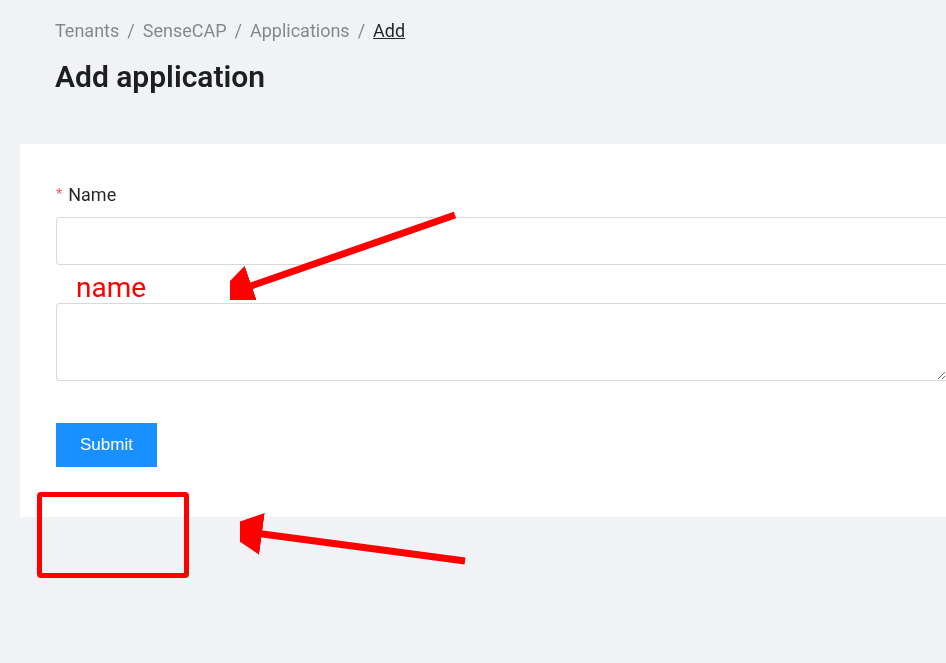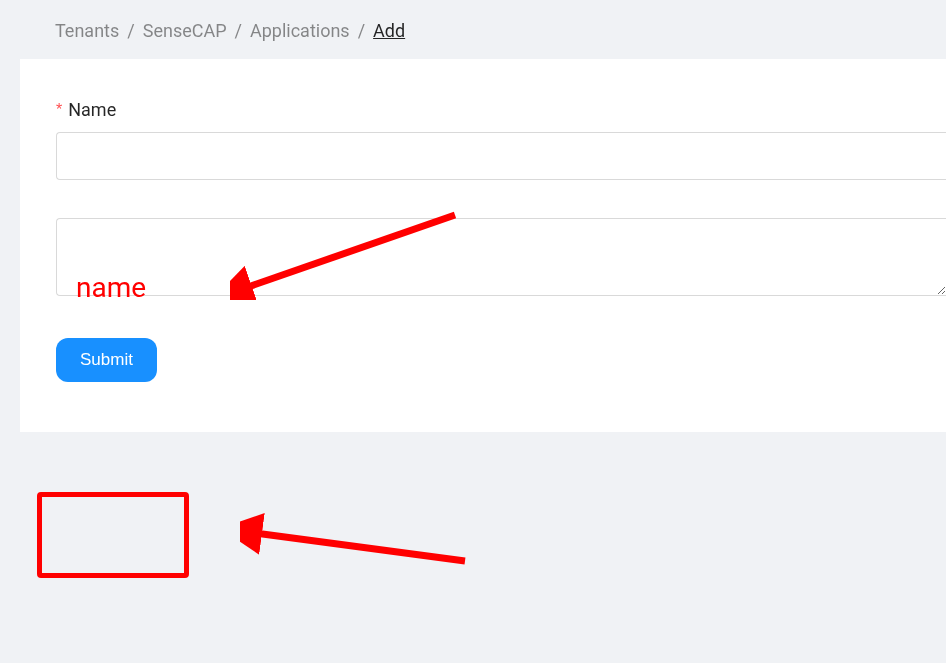--- a/index.html
+++ b/index.html
@@ -90,21 +90,21 @@
       resize: vertical;
       font-family: inherit;
       border-right: none;
       border-top-right-radius: 0;
       border-bottom-right-radius: 0;
     }
     .submit-button {
       background: #1890ff;
       color: #fff;
       border: none;
-      border-radius: 12px;
+      border-radius: 0;
       height: 44px;
       padding: 0 24px;
       font-size: 17px;
       cursor: pointer;
     }
     
     .annotation-name {
       position: absolute;
       color: #ff0000;
       font-size: 28px;
@@ -142,20 +142,21 @@
 <div class="header-area">
   <div class="breadcrumb">
     <span class="breadcrumb-link">Tenants</span>
     <span class="breadcrumb-sep">/</span>
     <span class="breadcrumb-link">SenseCAP</span>
     <span class="breadcrumb-sep">/</span>
     <span class="breadcrumb-link">Applications</span>
     <span class="breadcrumb-sep">/</span>
     <span class="breadcrumb-current">Add</span>
   </div>
+  <h1 class="page-title">Add application</h1>
 </div>
 
 <div class="card">
   <div class="form-item">
     <div class="form-label">
       <span class="required-mark">*</span>
       <span>Name</span>
     </div>
     <input type="text" class="text-input" value="" style="">
   </div>

